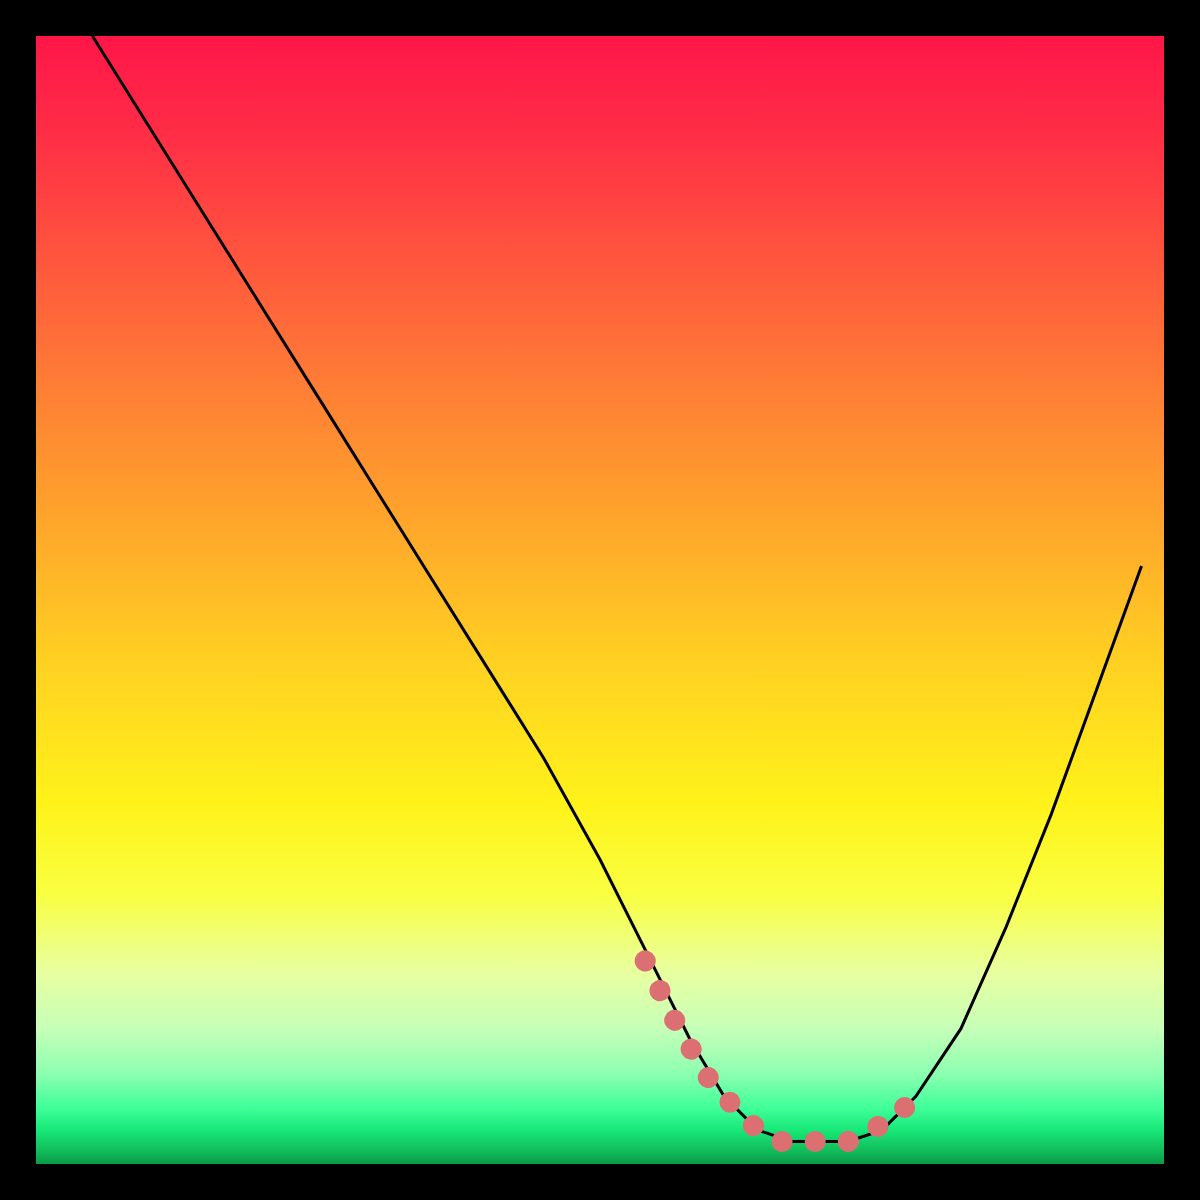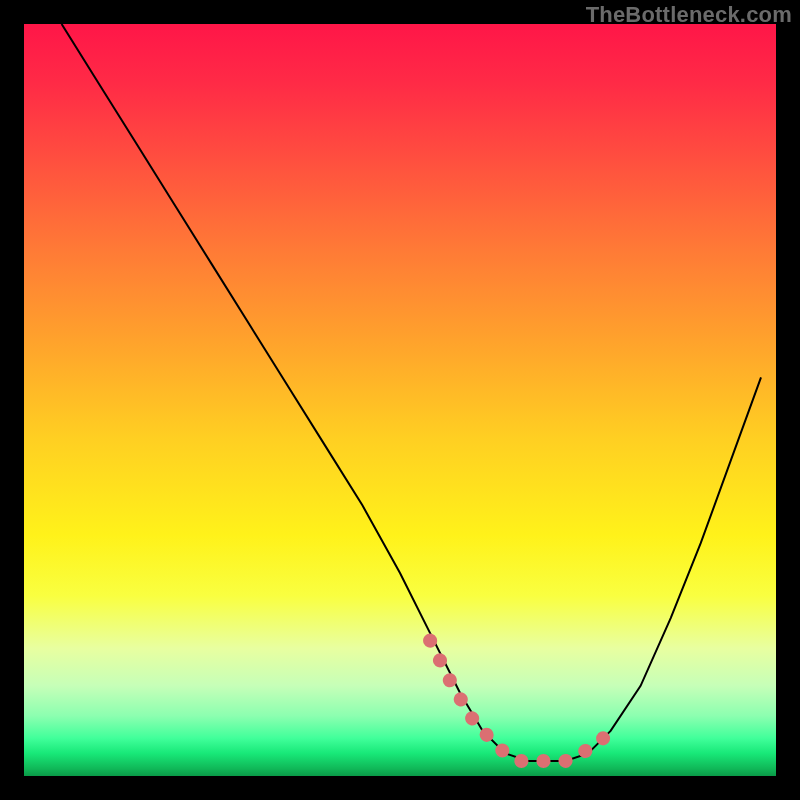--- a/index.html
+++ b/index.html
@@ -61,20 +61,19 @@
     stroke: #db6f72;
     stroke-width: 14;
     stroke-linecap: round;
     stroke-dasharray: 0.1 22;
   }
 </style>
 </head>
 <body>
 
 <div class="frame">
-  <div class="watermark">TheBottleneck.com</div>
   <div class="plot-area">
     <svg class="curve" viewBox="0 0 752 752" preserveAspectRatio="none">
       <path class="line" d="M37.6 0.0 L75.2 60.2 L112.8 120.3 L150.4 180.5 L188.0 240.6 L225.6 300.8 L263.2 361.0 L300.8 421.1 L338.4 481.3 L376.0 549.0 L406.1 609.1 L436.2 669.3 L458.7 706.9 L481.3 729.4 L503.8 737.0 L526.4 737.0 L541.4 737.0 L564.0 729.4 L586.6 706.9 L616.6 661.8 L646.7 594.1 L676.8 518.9 L706.9 436.2 L737.0 353.4"></path>
       <path class="dots" d="M406.1 616.6 L428.6 661.8 L451.2 699.4 L466.2 714.4 L481.3 729.4 L496.3 737.0 L511.4 737.0 L526.4 737.0 L541.4 737.0 L556.5 729.4 L571.5 721.9 L586.6 706.9"></path>
     </svg>
   </div>
 </div>
 
 </body></html>

